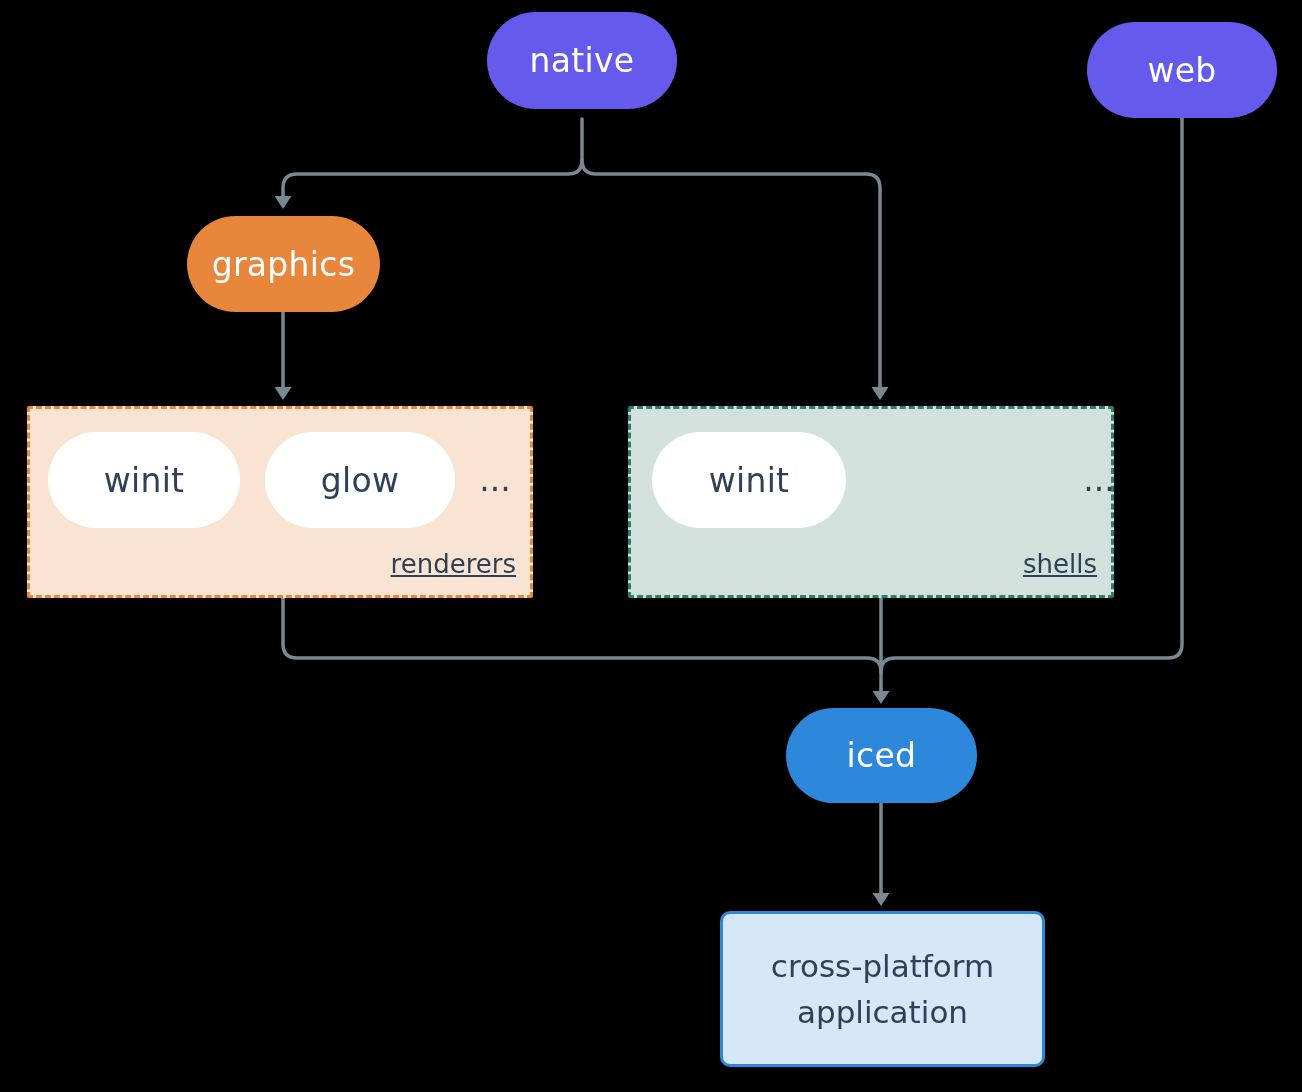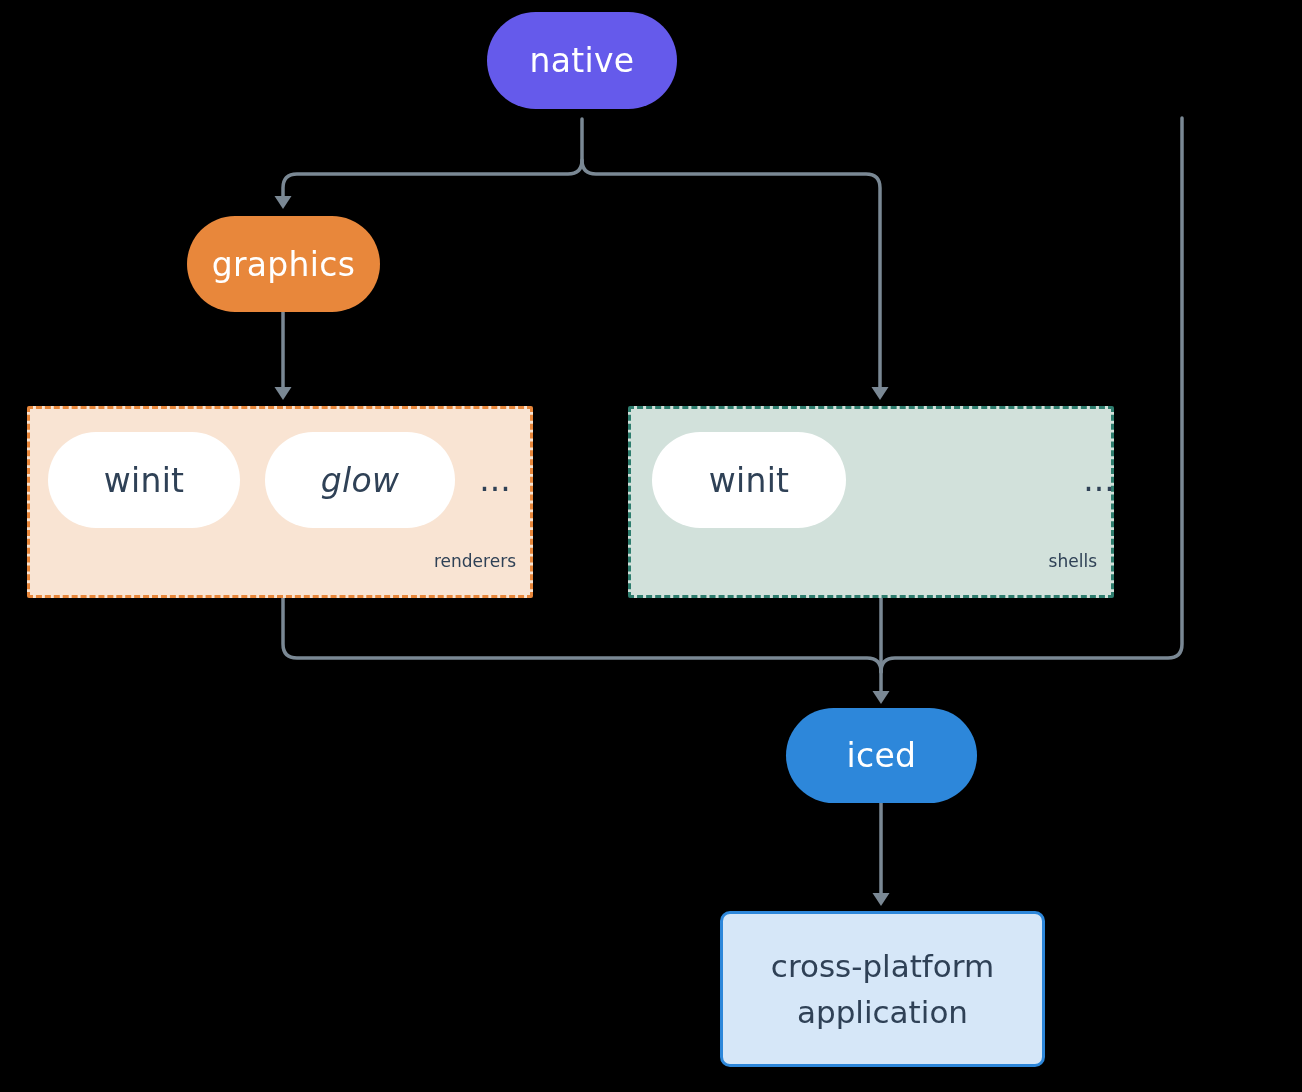--- a/index.html
+++ b/index.html
@@ -44,32 +44,32 @@
   .group-renderers{
     left:27px;top:406px;width:506px;height:192px;
     background:var(--peach-fill);border:3px dashed var(--orange);
   }
   .group-shells{
     left:628px;top:406px;width:486px;height:192px;
     background:var(--sage-fill);border:3px dashed var(--teal-border);
   }
   .group .pill{height:96px;}
   .g-item-0-renderers{left:18px;top:23px;width:192px;}
-  .g-item-1-renderers{left:235px;top:23px;width:190px;font-style:italic;}
+  .g-item-1-renderers{left:235px;top:23px;width:190px;}
   .g-item-0-shells{left:21px;top:23px;width:194px;}
   .g-item-1-shells{left:239px;top:23px;width:192px;}
   .ellipsis{
     position:absolute;width:44px;height:50px;line-height:50px;text-align:center;
     color:var(--navy-text);font-size:33px;top:46px;
   }
   .ellipsis-renderers{left:443px;}
   .ellipsis-shells{left:446px;}
   .group-label{
-    position:absolute;right:14px;bottom:24px;
-    color:var(--navy-text);font-size:17px;
+    position:absolute;right:14px;bottom:16px;
+    color:var(--navy-text);font-size:26px;text-decoration:underline;
   }
 
   .app-box{
     position:absolute;left:720px;top:911px;width:325px;height:156px;
     box-sizing:border-box;background:var(--lightblue-fill);
     border:3px solid var(--blue);border-radius:10px;
     display:flex;align-items:center;justify-content:center;
   }
   .app-box .app-label{
     color:var(--navy-text);font-size:31px;line-height:1.5;
@@ -93,20 +93,23 @@
     <path d="M 881 598 L 881 691"></path>
     <polygon points="872.5,691 889.5,691 881,704"></polygon>
     <path d="M 881 803 L 881 893"></path>
     <polygon points="872.5,893 889.5,893 881,906"></polygon>
   </svg>
 
   <div class="pill pill-purple node-native">
     <span>native</span>
   </div>
 
+  <div class="pill pill-purple node-web">
+    <span>web</span>
+  </div>
 
   <div class="pill pill-orange node-graphics">
     <span>graphics</span>
   </div>
 
   <div class="group group-renderers">
     <div class="pill pill-white g-item-0-renderers">
       <span>winit</span>
     </div>
     <div class="pill pill-white g-item-1-renderers">

